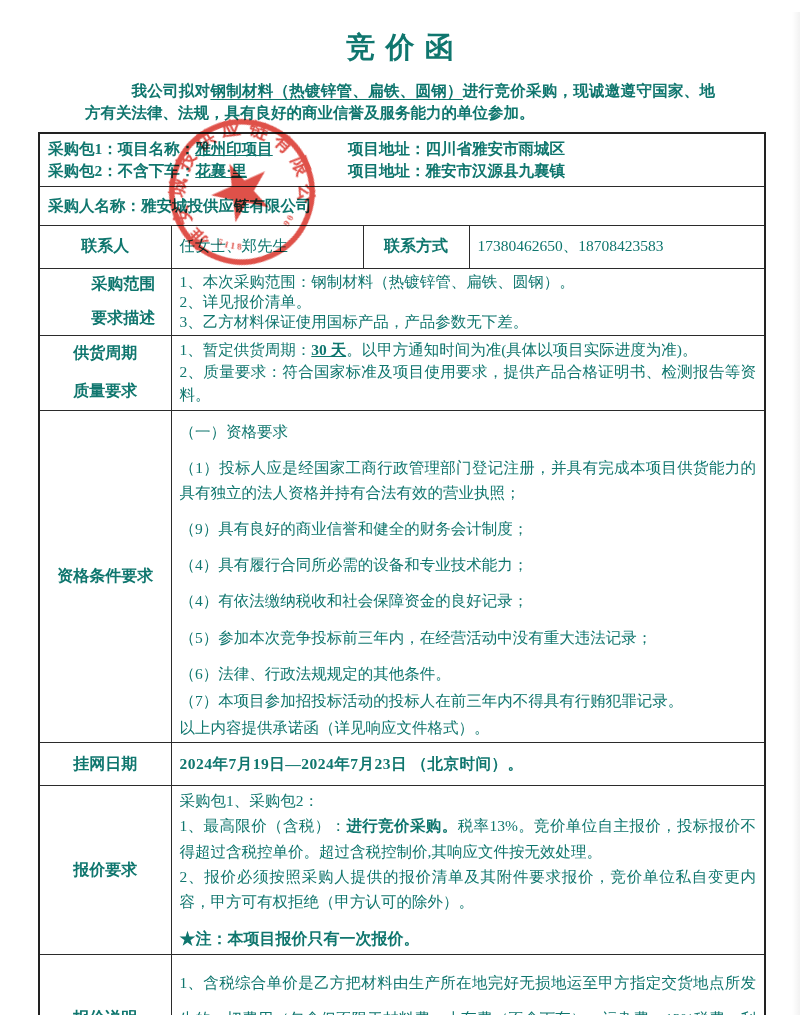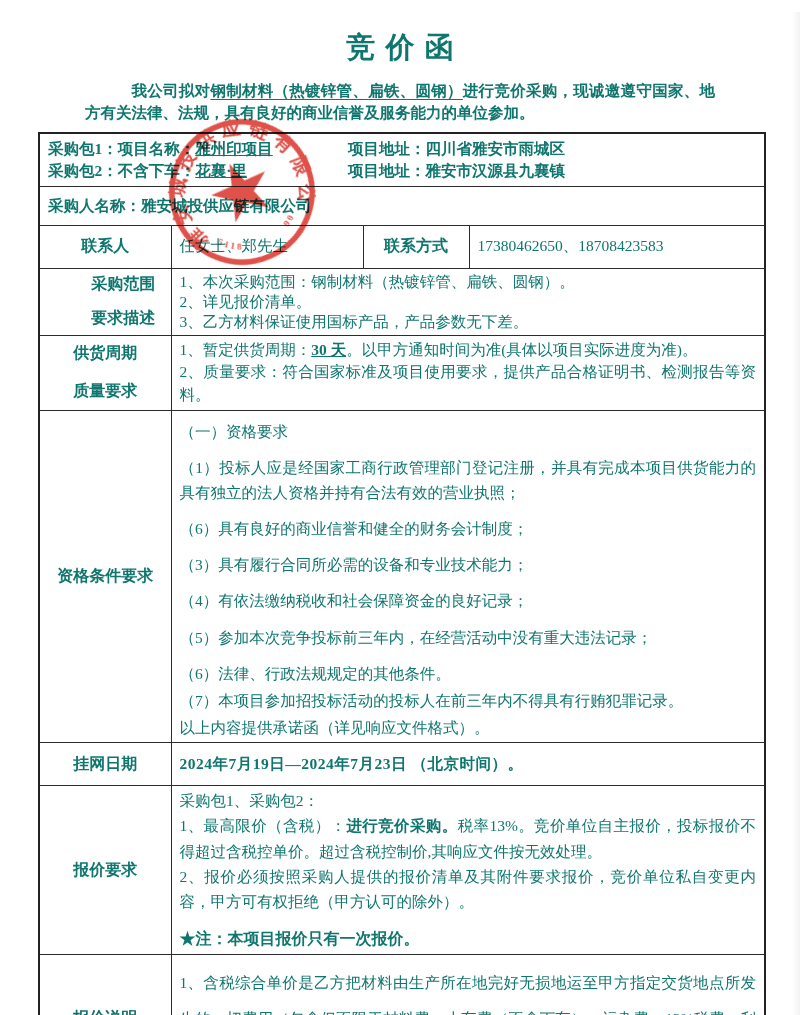--- a/index.html
+++ b/index.html
@@ -130,22 +130,22 @@
         <p><span>1、暂定供货周期：</span><b><u>30 天</u></b><span>。以甲方通知时间为准(具体以项目实际进度为准)。</span></p>
         <p>2、质量要求：符合国家标准及项目使用要求，提供产品合格证明书、检测报告等资料。</p>
       </td>
     </tr>
 
     <tr>
       <td class="lblcell" style="height:320px;">资格条件要求</td>
       <td class="content qualcell" colspan="3">
         <p class="first">（一）资格要求</p>
         <p>（1）投标人应是经国家工商行政管理部门登记注册，并具有完成本项目供货能力的具有独立的法人资格并持有合法有效的营业执照；</p>
-        <p>（6）具有良好的商业信誉和健全的财务会计制度；</p>
-        <p>（3）具有履行合同所必需的设备和专业技术能力；</p>
+        <p>（9）具有良好的商业信誉和健全的财务会计制度；</p>
+        <p>（4）具有履行合同所必需的设备和专业技术能力；</p>
         <p>（4）有依法缴纳税收和社会保障资金的良好记录；</p>
         <p>（5）参加本次竞争投标前三年内，在经营活动中没有重大违法记录；</p>
         <p>（6）法律、行政法规规定的其他条件。</p>
         <p class="tight">（7）本项目参加招投标活动的投标人在前三年内不得具有行贿犯罪记录。</p>
         <p class="tight">以上内容提供承诺函（详见响应文件格式）。</p>
       </td>
     </tr>
 
     <tr>
       <td class="lblcell" style="height:38px;">挂网日期</td>

